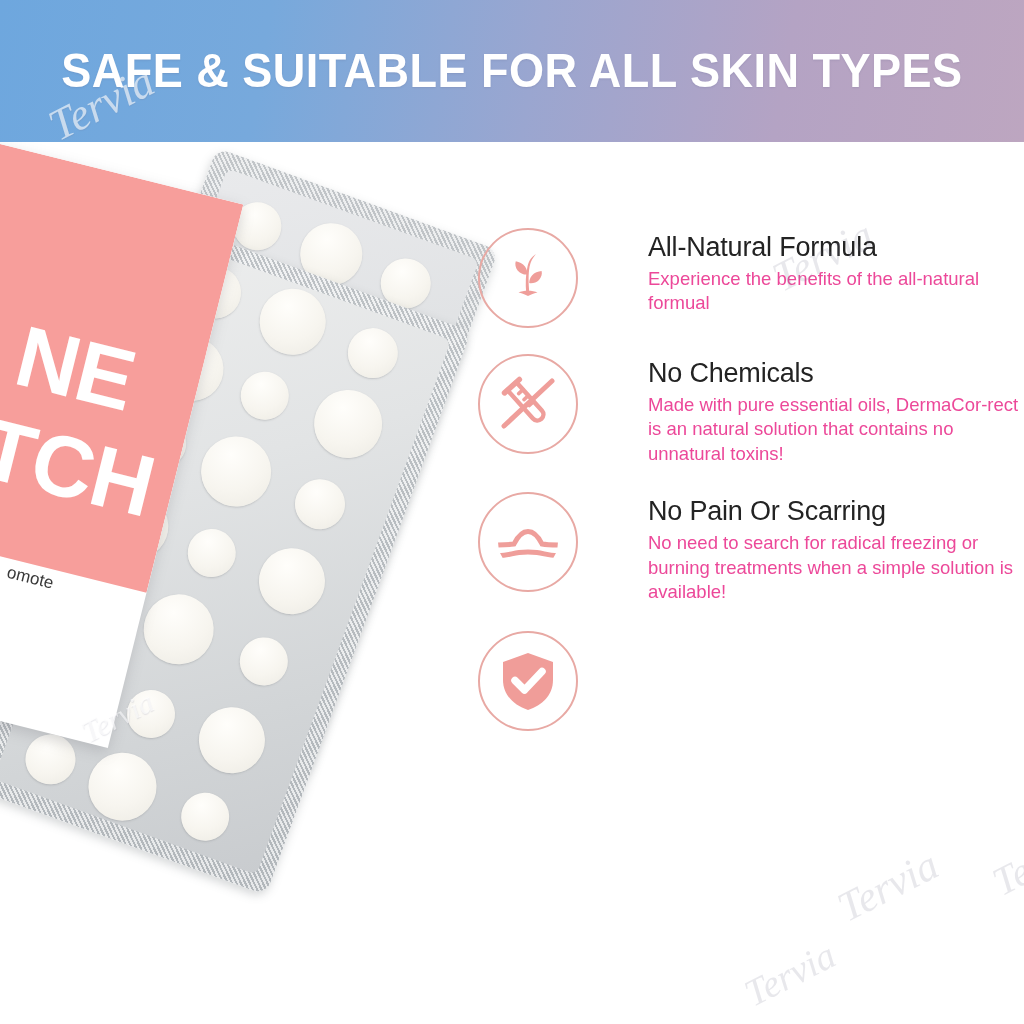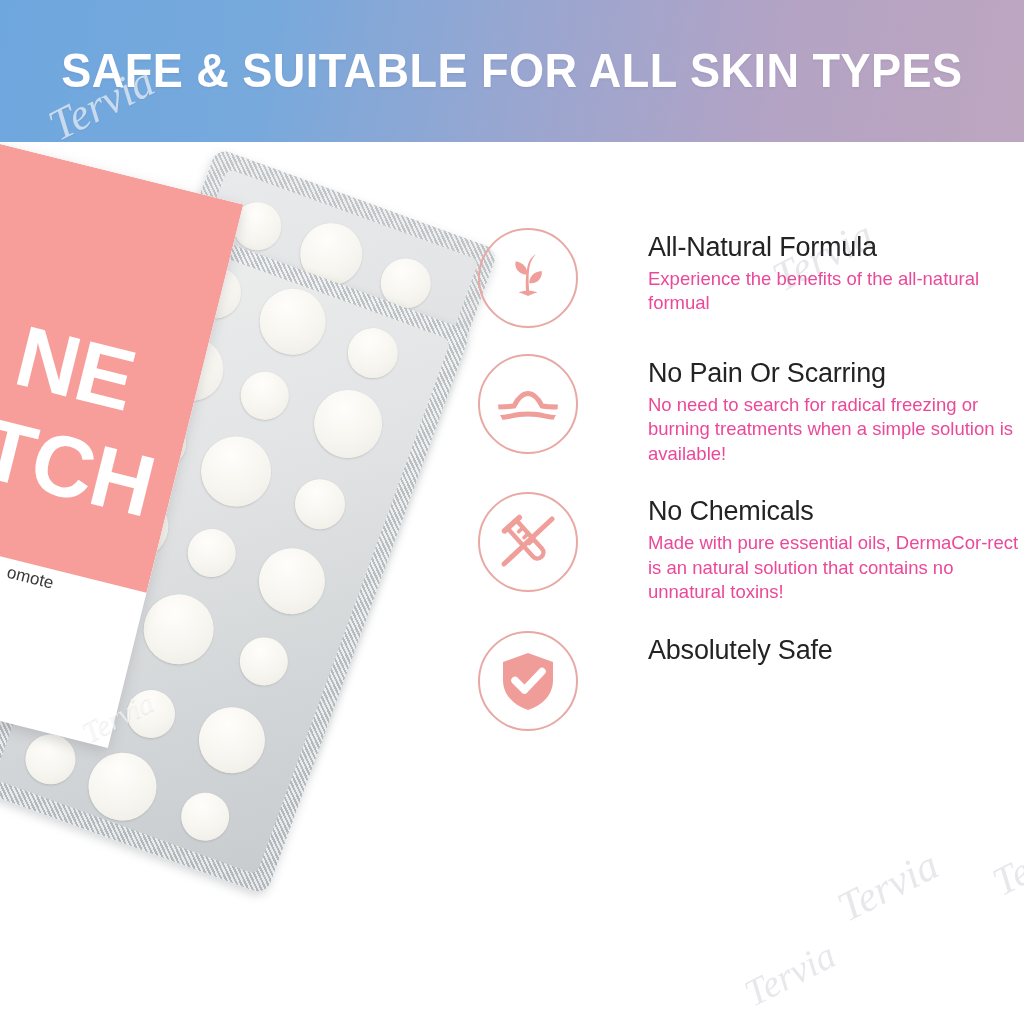--- a/index.html
+++ b/index.html
@@ -305,65 +305,64 @@
         </svg>
       </div>
       <div class="feature-text">
         <p class="feature-title">All-Natural Formula</p>
         <p class="feature-desc">Experience the benefits of the all-natural formual</p>
       </div>
     </div>
 
     <div class="feature">
       <div class="feature-icon">
-        <svg width="62" height="62" viewBox="0 0 62 62" aria-hidden="true">
-          <clipPath id="clipCircle2">
-              <circle cx="31" cy="31" r="30"></circle>
-            </clipPath>
-          <g clip-path="url(#clipCircle2)" fill="none" stroke="#ef9e9a" stroke-width="5" stroke-linecap="round">
-            <path d="M-4 34 C8 34 11 34 17 33 C21 25 25.5 20.5 31 20.5 C36.5 20.5 41 25 45 33 C51 34 55 34 66 34"></path>
-            <path d="M-4 45 C10 45 14 42.5 22 41.5 C28 40.8 34 40.8 40 41.5 C48 42.5 52 45 66 45"></path>
-          </g>
-        </svg>
-      </div>
-      <div class="feature-text">
-        <p class="feature-title">No Pain Or Scarring</p>
-        <p class="feature-desc">No need to search for radical freezing or burning treatments when a simple solution is available!</p>
-      </div>
-    </div>
-
-    <div class="feature">
-      <div class="feature-icon">
         <svg width="72" height="72" viewBox="0 0 72 72" aria-hidden="true">
           <g transform="rotate(-42 36 36)">
             <path d="M30 12 L42 12 L42 50 A6 6 0 0 1 30 50 Z" fill="none" stroke="#ef9e9a" stroke-width="4.5" stroke-linejoin="round"></path>
             <line x1="26" y1="12" x2="46" y2="12" stroke="#ef9e9a" stroke-width="5.5" stroke-linecap="round"></line>
             <line x1="36" y1="22" x2="42" y2="22" stroke="#ef9e9a" stroke-width="3.6" stroke-linecap="round"></line>
             <line x1="36" y1="30" x2="42" y2="30" stroke="#ef9e9a" stroke-width="3.6" stroke-linecap="round"></line>
             <line x1="36" y1="38" x2="42" y2="38" stroke="#ef9e9a" stroke-width="3.6" stroke-linecap="round"></line>
           </g>
           <line x1="12" y1="58" x2="60" y2="13" stroke="#ef9e9a" stroke-width="5" stroke-linecap="round"></line>
         </svg>
       </div>
       <div class="feature-text">
         <p class="feature-title">No Chemicals</p>
         <p class="feature-desc">Made with pure essential oils, DermaCor-rect is an natural solution that contains no unnatural toxins!</p>
       </div>
     </div>
 
+    <div class="feature">
+      <div class="feature-icon">
+        <svg width="62" height="62" viewBox="0 0 62 62" aria-hidden="true">
+          <clipPath id="clipCircle2">
+              <circle cx="31" cy="31" r="30"></circle>
+            </clipPath>
+          <g clip-path="url(#clipCircle2)" fill="none" stroke="#ef9e9a" stroke-width="5" stroke-linecap="round">
+            <path d="M-4 34 C8 34 11 34 17 33 C21 25 25.5 20.5 31 20.5 C36.5 20.5 41 25 45 33 C51 34 55 34 66 34"></path>
+            <path d="M-4 45 C10 45 14 42.5 22 41.5 C28 40.8 34 40.8 40 41.5 C48 42.5 52 45 66 45"></path>
+          </g>
+        </svg>
+      </div>
+      <div class="feature-text">
+        <p class="feature-title">No Pain Or Scarring</p>
+        <p class="feature-desc">No need to search for radical freezing or burning treatments when a simple solution is available!</p>
+      </div>
+    </div>
+
 
     <div class="feature">
       <div class="feature-icon">
         <svg width="60" height="62" viewBox="0 0 60 62" aria-hidden="true">
           <path d="M30 3 L55 12 L55 30 C55 45 44 55.5 30 60 C16 55.5 5 45 5 30 L5 12 Z" fill="#f09d99"></path>
           <path d="M17 30.5 L26.5 40 L44 21.5" fill="none" stroke="#ffffff" stroke-width="7.5" stroke-linecap="round" stroke-linejoin="round"></path>
         </svg>
       </div>
       <div class="feature-text">
-        <p class="feature-title">Absolutely Safe</p>
       </div>
     </div>
 
   </div>
 
   <div class="wm-layer">
     <div class="wm" style="left:46px;  top:78px;  font-size:44px;">Tervia</div>
     <div class="wm" style="left:80px;  top:700px; font-size:30px;">Tervia</div>
     <div class="wm dark" style="left:770px; top:232px; font-size:42px;">Tervia</div>
     <div class="wm dark" style="left:835px; top:862px; font-size:42px;">Tervia</div>

